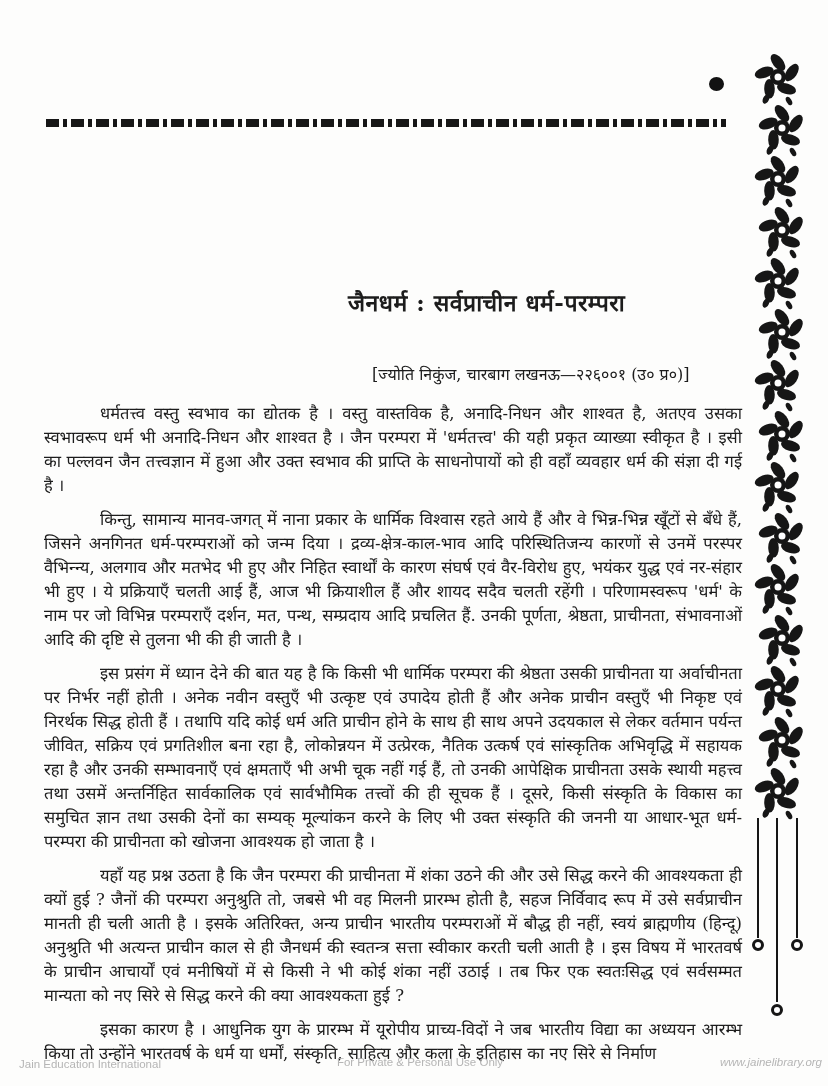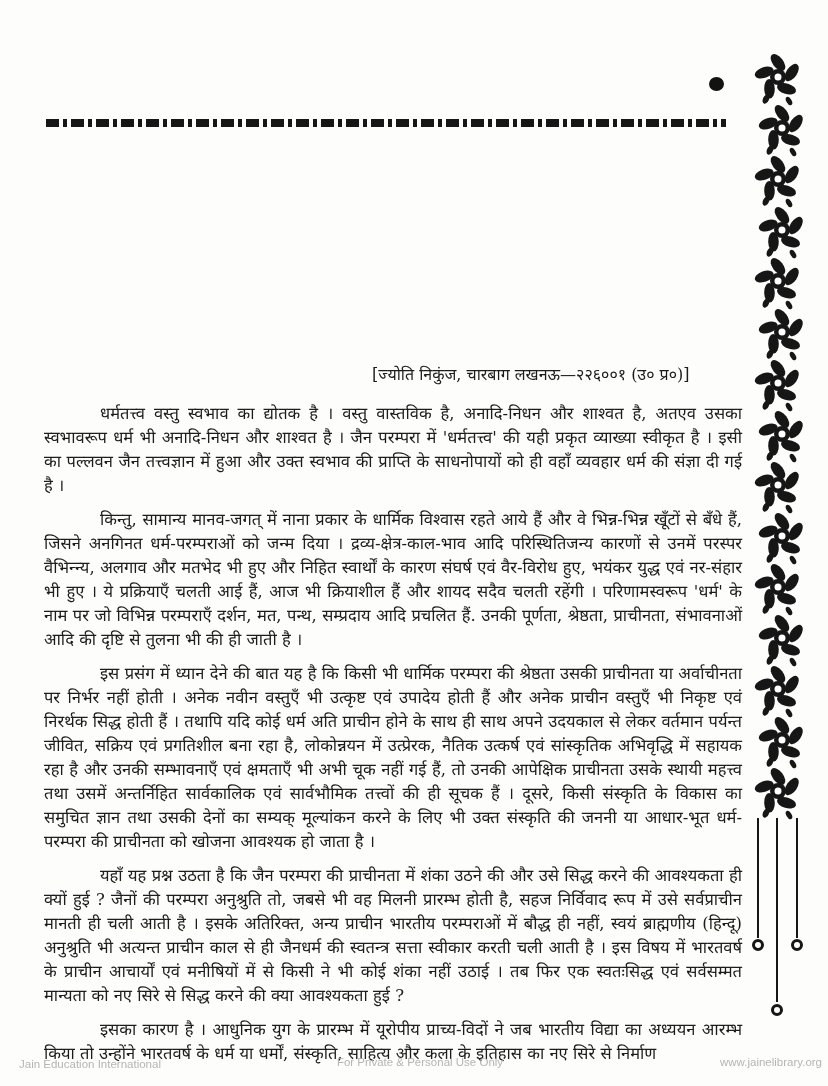--- a/index.html
+++ b/index.html
@@ -48,21 +48,21 @@
   }
   .body-text p{margin:0 0 10px 0;text-indent:56px;}
   
   .footer{
     position:absolute;left:6px;top:1056px;width:828px;height:20px;
     font-family:"Liberation Sans","DejaVu Sans",sans-serif;
     font-size:11.5px;color:#b5b5b5;
   }
   .f-left{position:absolute;left:13px;top:2px;}
   .f-center{position:absolute;left:0;right:0;text-align:center;top:0;}
-  .f-right{position:absolute;right:12px;top:0;}
+  .f-right{position:absolute;right:12px;top:0;font-style:italic;}
 </style>
 </head>
 <body>
 
 <div class="page">
 
   <div class="top-dot"></div>
   <div class="dashed-rule"></div>
 
   <svg class="right-border" width="58" height="975" viewBox="0 0 58 975" aria-hidden="true">
@@ -111,20 +111,21 @@
       <line x1="27" y1="766" x2="27" y2="950"></line>
       <line x1="47" y1="766" x2="47" y2="886"></line>
     </g>
     <g fill="#ffffff" stroke="#161616" stroke-width="3">
       <circle cx="8" cy="893" r="4.5"></circle>
       <circle cx="47" cy="893" r="4.5"></circle>
       <circle cx="27" cy="958" r="4.5"></circle>
     </g>
   </svg>
 
+  <h1 class="title">जैनधर्म : सर्वप्राचीन धर्म-परम्परा</h1>
 
 
   <div class="address">[ज्योति निकुंज, चारबाग लखनऊ—२२६००१ (उ० प्र०)]</div>
 
   <div class="body-text">
     <p>धर्मतत्त्व वस्तु स्वभाव का द्योतक है । वस्तु वास्तविक है, अनादि-निधन और शाश्वत है, अतएव उसका स्वभावरूप धर्म भी अनादि-निधन और शाश्वत है ।  जैन परम्परा में 'धर्मतत्त्व' की यही प्रकृत व्याख्या स्वीकृत है । इसी का पल्लवन जैन तत्त्वज्ञान में हुआ और उक्त स्वभाव की प्राप्ति के साधनोपायों को ही वहाँ व्यवहार धर्म की संज्ञा दी गई है ।</p>
     <p>किन्तु, सामान्य मानव-जगत् में नाना प्रकार के धार्मिक विश्वास रहते आये हैं और वे भिन्न-भिन्न खूँटों से बँधे हैं, जिसने अनगिनत धर्म-परम्पराओं को जन्म दिया ।  द्रव्य-क्षेत्र-काल-भाव आदि परिस्थितिजन्य कारणों से उनमें परस्पर वैभिन्न्य, अलगाव और मतभेद भी हुए और निहित स्वार्थों के कारण संघर्ष एवं वैर-विरोध हुए, भयंकर युद्ध एवं नर-संहार भी हुए ।  ये प्रक्रियाएँ चलती आई हैं, आज भी क्रियाशील हैं और शायद सदैव चलती रहेंगी । परिणामस्वरूप 'धर्म' के नाम पर जो विभिन्न परम्पराएँ दर्शन, मत, पन्थ, सम्प्रदाय आदि प्रचलित हैं. उनकी पूर्णता, श्रेष्ठता, प्राचीनता, संभावनाओं आदि की दृष्टि से तुलना भी की ही जाती है ।</p>
     <p>इस प्रसंग में ध्यान देने की बात यह है कि किसी भी धार्मिक परम्परा की श्रेष्ठता उसकी प्राचीनता या अर्वाचीनता पर निर्भर नहीं होती ।  अनेक नवीन वस्तुएँ भी उत्कृष्ट एवं उपादेय होती हैं और अनेक प्राचीन वस्तुएँ भी निकृष्ट एवं निरर्थक सिद्ध होती हैं ।  तथापि यदि कोई धर्म अति प्राचीन होने के साथ ही साथ अपने उदयकाल से लेकर वर्तमान पर्यन्त जीवित, सक्रिय एवं प्रगतिशील बना रहा है, लोकोन्नयन में उत्प्रेरक, नैतिक उत्कर्ष एवं सांस्कृतिक अभिवृद्धि में सहायक रहा है और उनकी सम्भावनाएँ एवं क्षमताएँ भी अभी चूक नहीं गई हैं, तो उनकी आपेक्षिक प्राचीनता उसके स्थायी महत्त्व तथा उसमें अन्तर्निहित सार्वकालिक एवं सार्वभौमिक तत्त्वों की ही सूचक हैं ।  दूसरे, किसी संस्कृति के विकास का समुचित ज्ञान तथा उसकी देनों का सम्यक् मूल्यांकन करने के लिए भी उक्त संस्कृति की जननी या आधार-भूत धर्म-परम्परा की प्राचीनता को खोजना आवश्यक हो जाता है ।</p>
     <p>यहाँ यह प्रश्न उठता है कि जैन परम्परा की प्राचीनता में शंका उठने की और उसे सिद्ध करने की आवश्यकता ही क्यों हुई ?  जैनों की परम्परा अनुश्रुति तो, जबसे भी वह मिलनी प्रारम्भ होती है, सहज निर्विवाद रूप में उसे सर्वप्राचीन मानती ही चली आती है ।  इसके अतिरिक्त, अन्य प्राचीन भारतीय परम्पराओं में बौद्ध ही नहीं, स्वयं ब्राह्मणीय (हिन्दू) अनुश्रुति भी अत्यन्त प्राचीन काल से ही जैनधर्म की स्वतन्त्र सत्ता स्वीकार करती चली आती है । इस विषय में भारतवर्ष के प्राचीन आचार्यों एवं मनीषियों में से किसी ने भी कोई शंका नहीं उठाई । तब फिर एक स्वतःसिद्ध एवं सर्वसम्मत मान्यता को नए सिरे से सिद्ध करने की क्या आवश्यकता हुई ?</p>
     <p>इसका कारण है ।  आधुनिक युग के प्रारम्भ में यूरोपीय प्राच्य-विदों ने जब भारतीय विद्या का अध्ययन आरम्भ किया तो उन्होंने भारतवर्ष के धर्म या धर्मों, संस्कृति, साहित्य और कला के इतिहास का नए सिरे से निर्माण</p>

